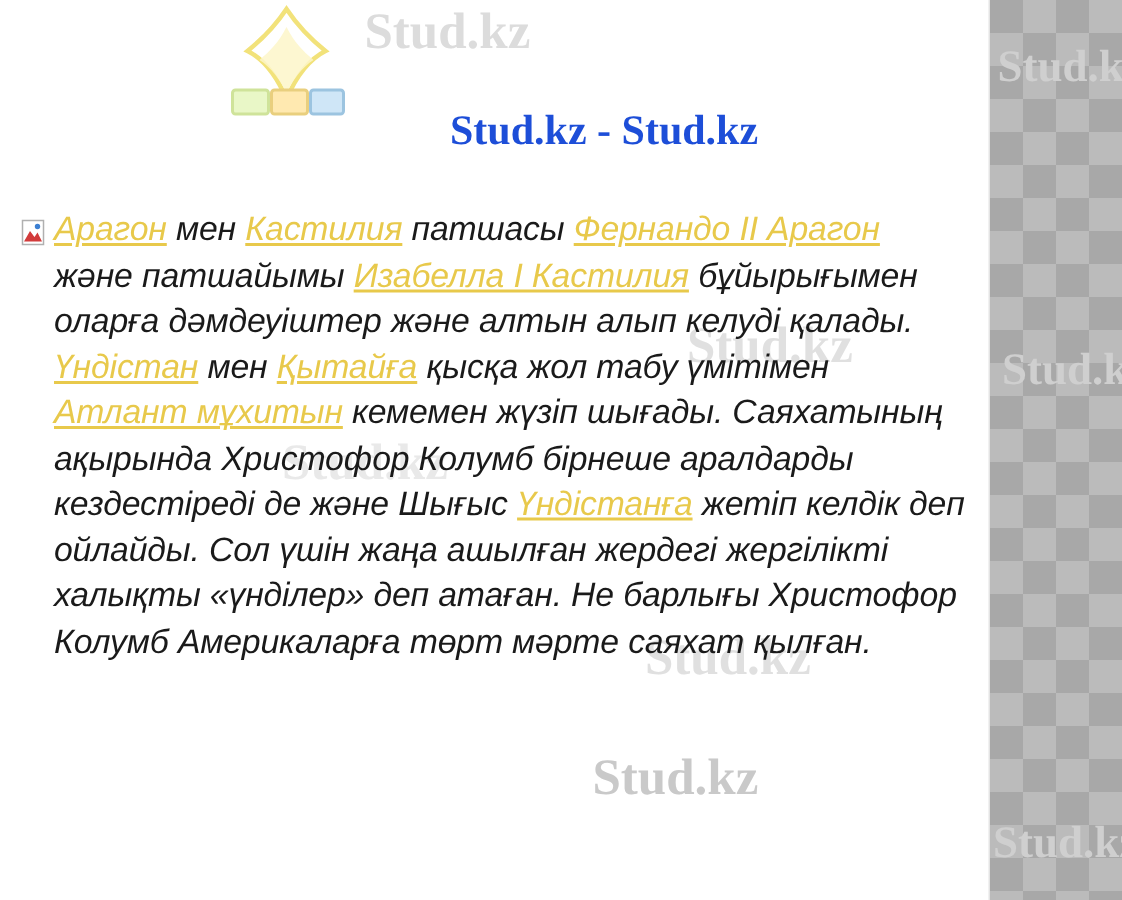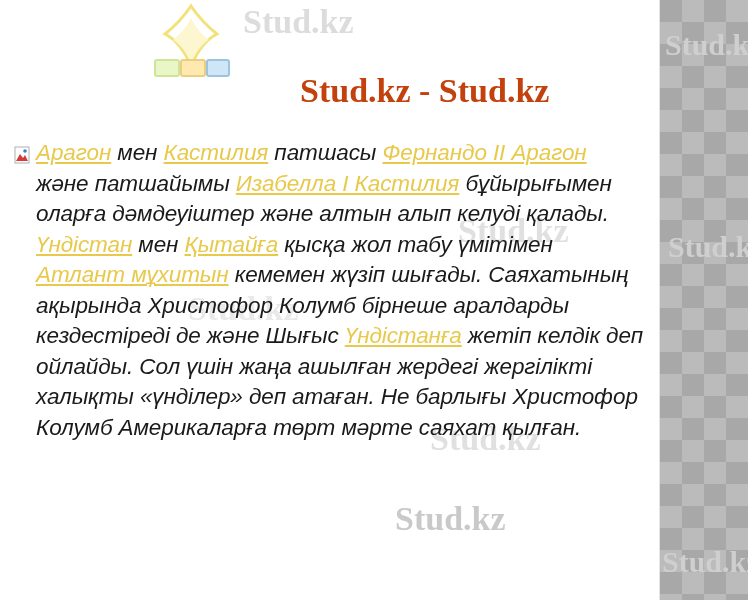--- a/index.html
+++ b/index.html
@@ -48,21 +48,21 @@
   .wm {
     position: absolute;
     color: #d8d8d8;
     font-family: "Liberation Serif", serif;
     font-weight: bold;
     white-space: nowrap;
     pointer-events: none;
     user-select: none;
   }
   .wm-1 { top: 3px;   left: 243px; font-size: 34px; color: #dcdcdc; }
-  .wm-2 { top: 72px;  left: 300px; font-size: 34px; color: #c2410c; }
+  .wm-2 { top: 72px;  left: 300px; font-size: 28px; color: #1d4ed8; }
   .wm-3 { top: 212px; left: 458px; font-size: 34px; color: #e0e0e0; }
   .wm-4 { top: 290px; left: 188px; font-size: 34px; color: #e2e2e2; opacity: .75; }
   .wm-5 { top: 420px; left: 430px; font-size: 34px; color: #e0e0e0; }
   .wm-6 { top: 500px; left: 395px; font-size: 34px; color: #c9c9c9; }
   .wm-7 { top: 545px; left: 658px; font-size: 30px; color: #cfcfcf; }
   .wm-8 { top: 28px;  left: 663px; font-size: 30px; color: #cfcfcf; }
   .wm-9 { top: 230px; left: 666px; font-size: 30px; color: #cfcfcf; }
 
   
   .logo {

